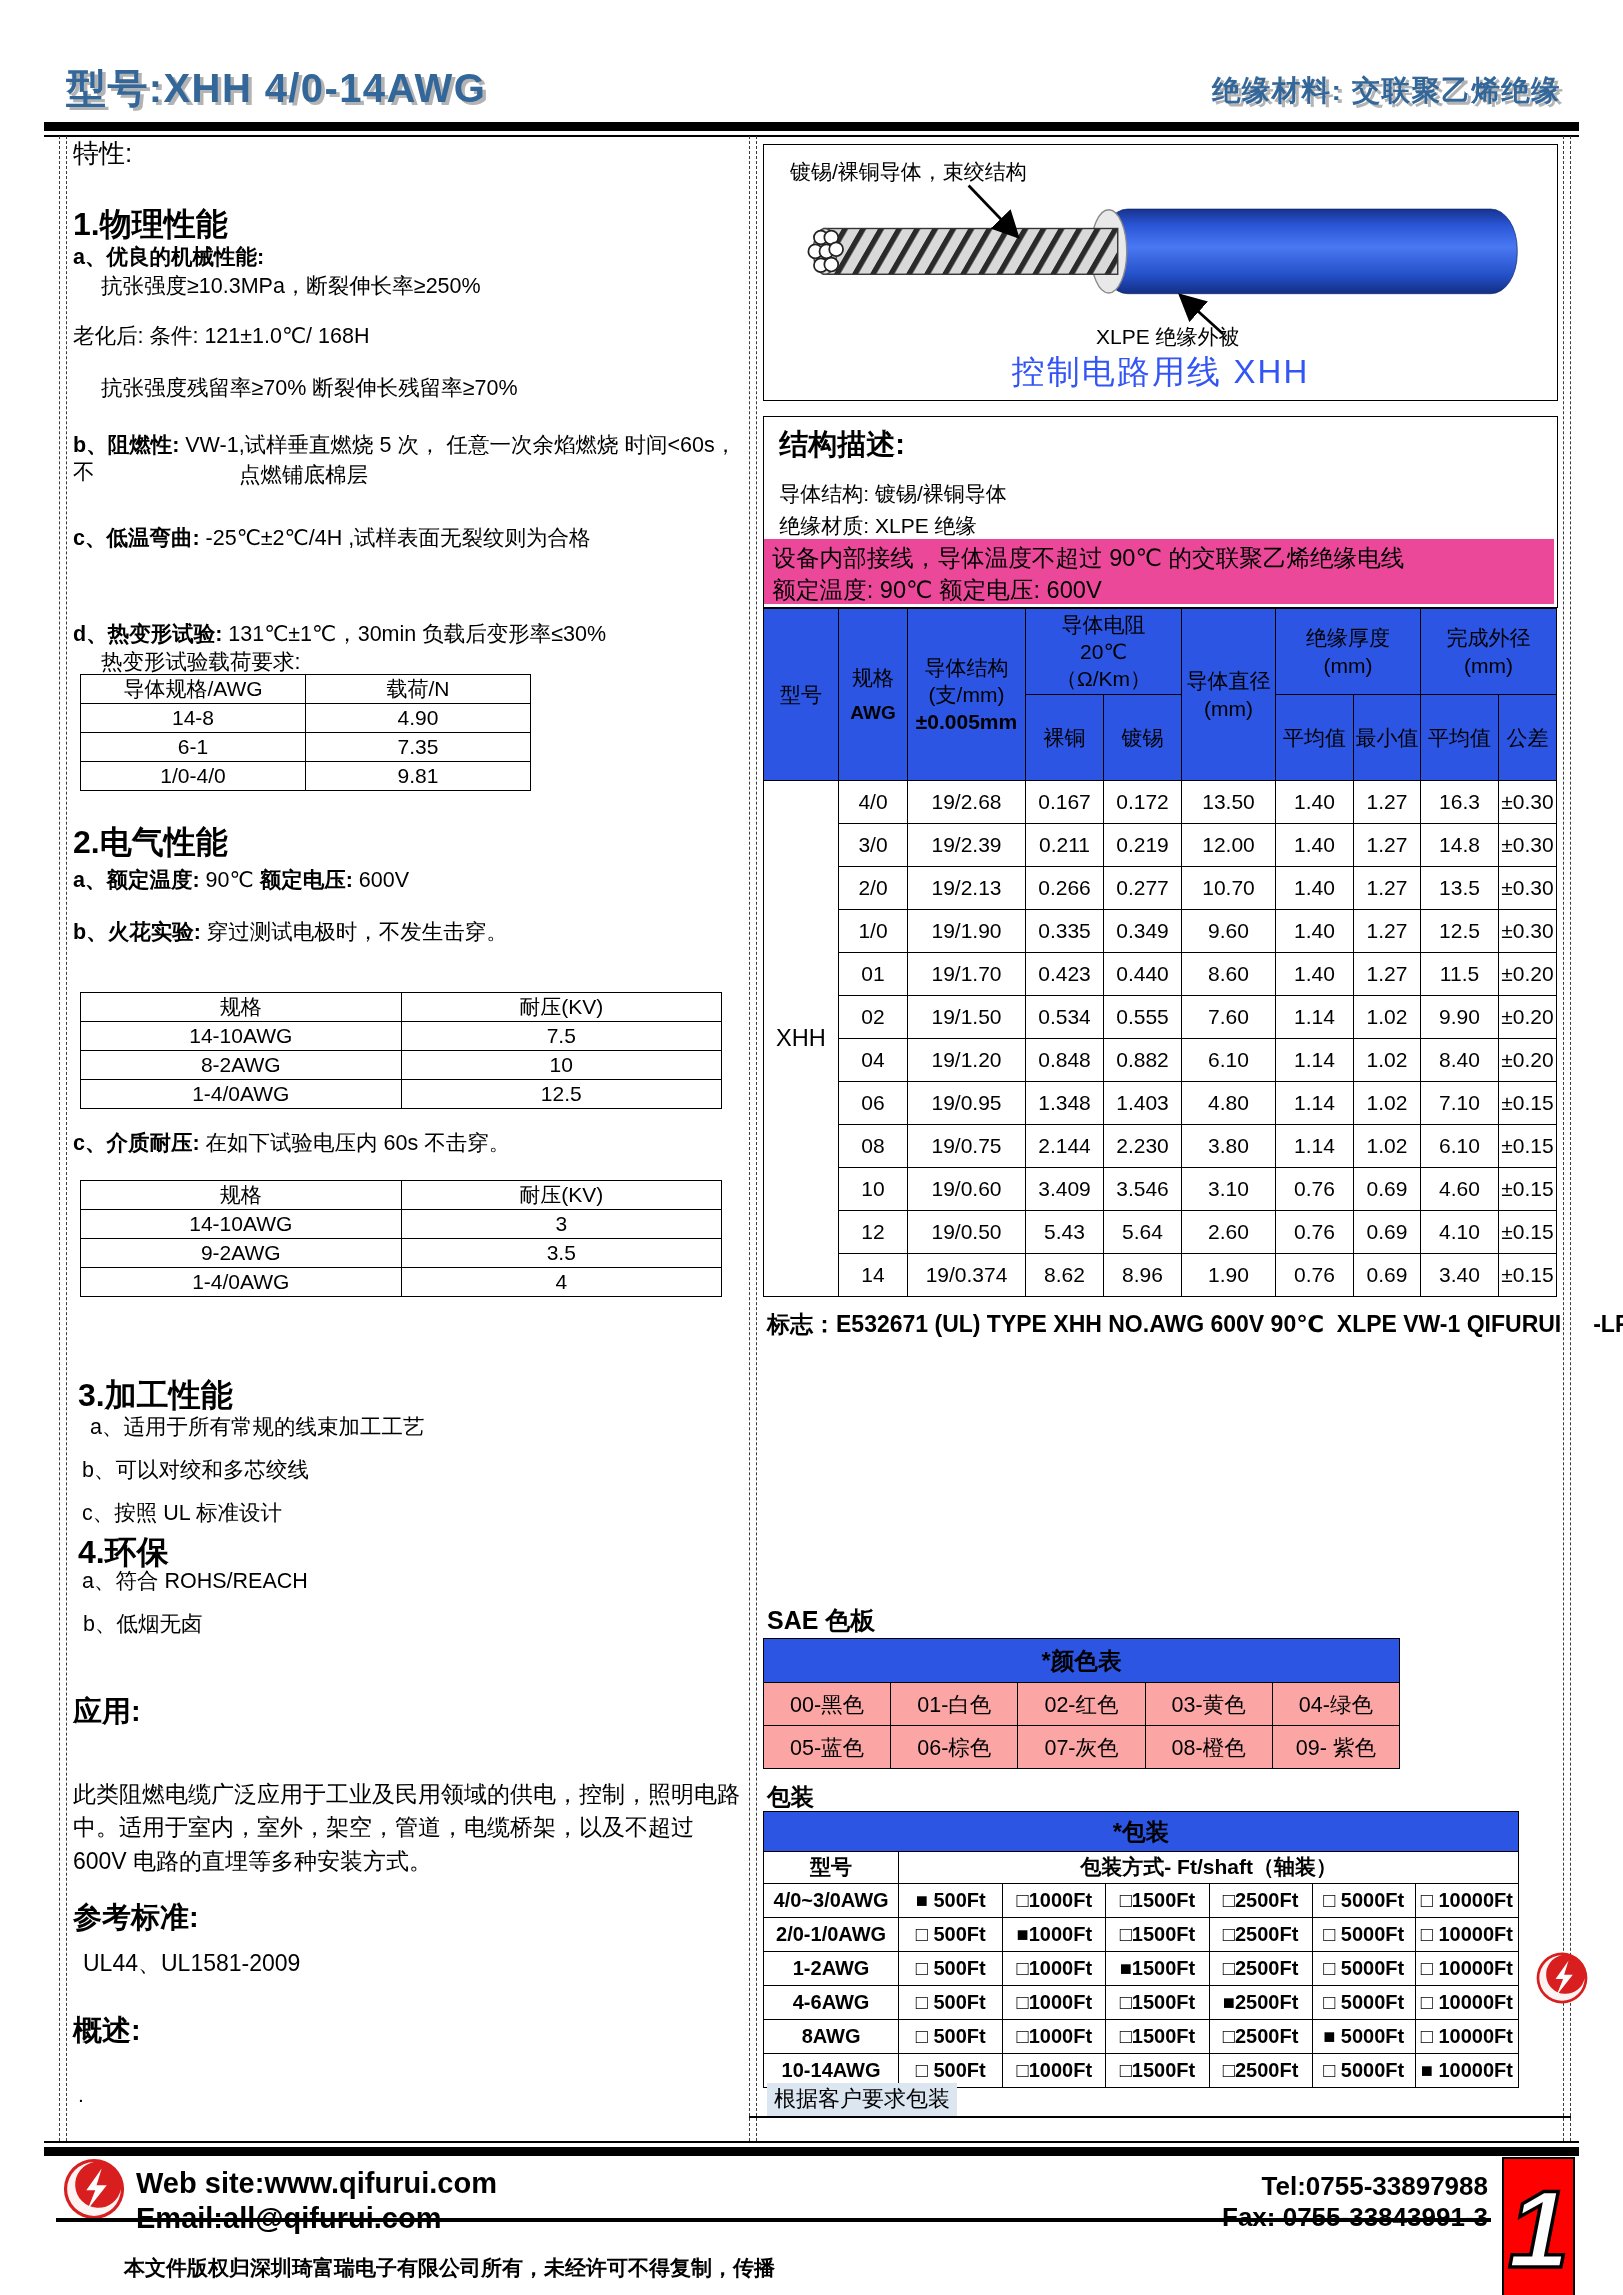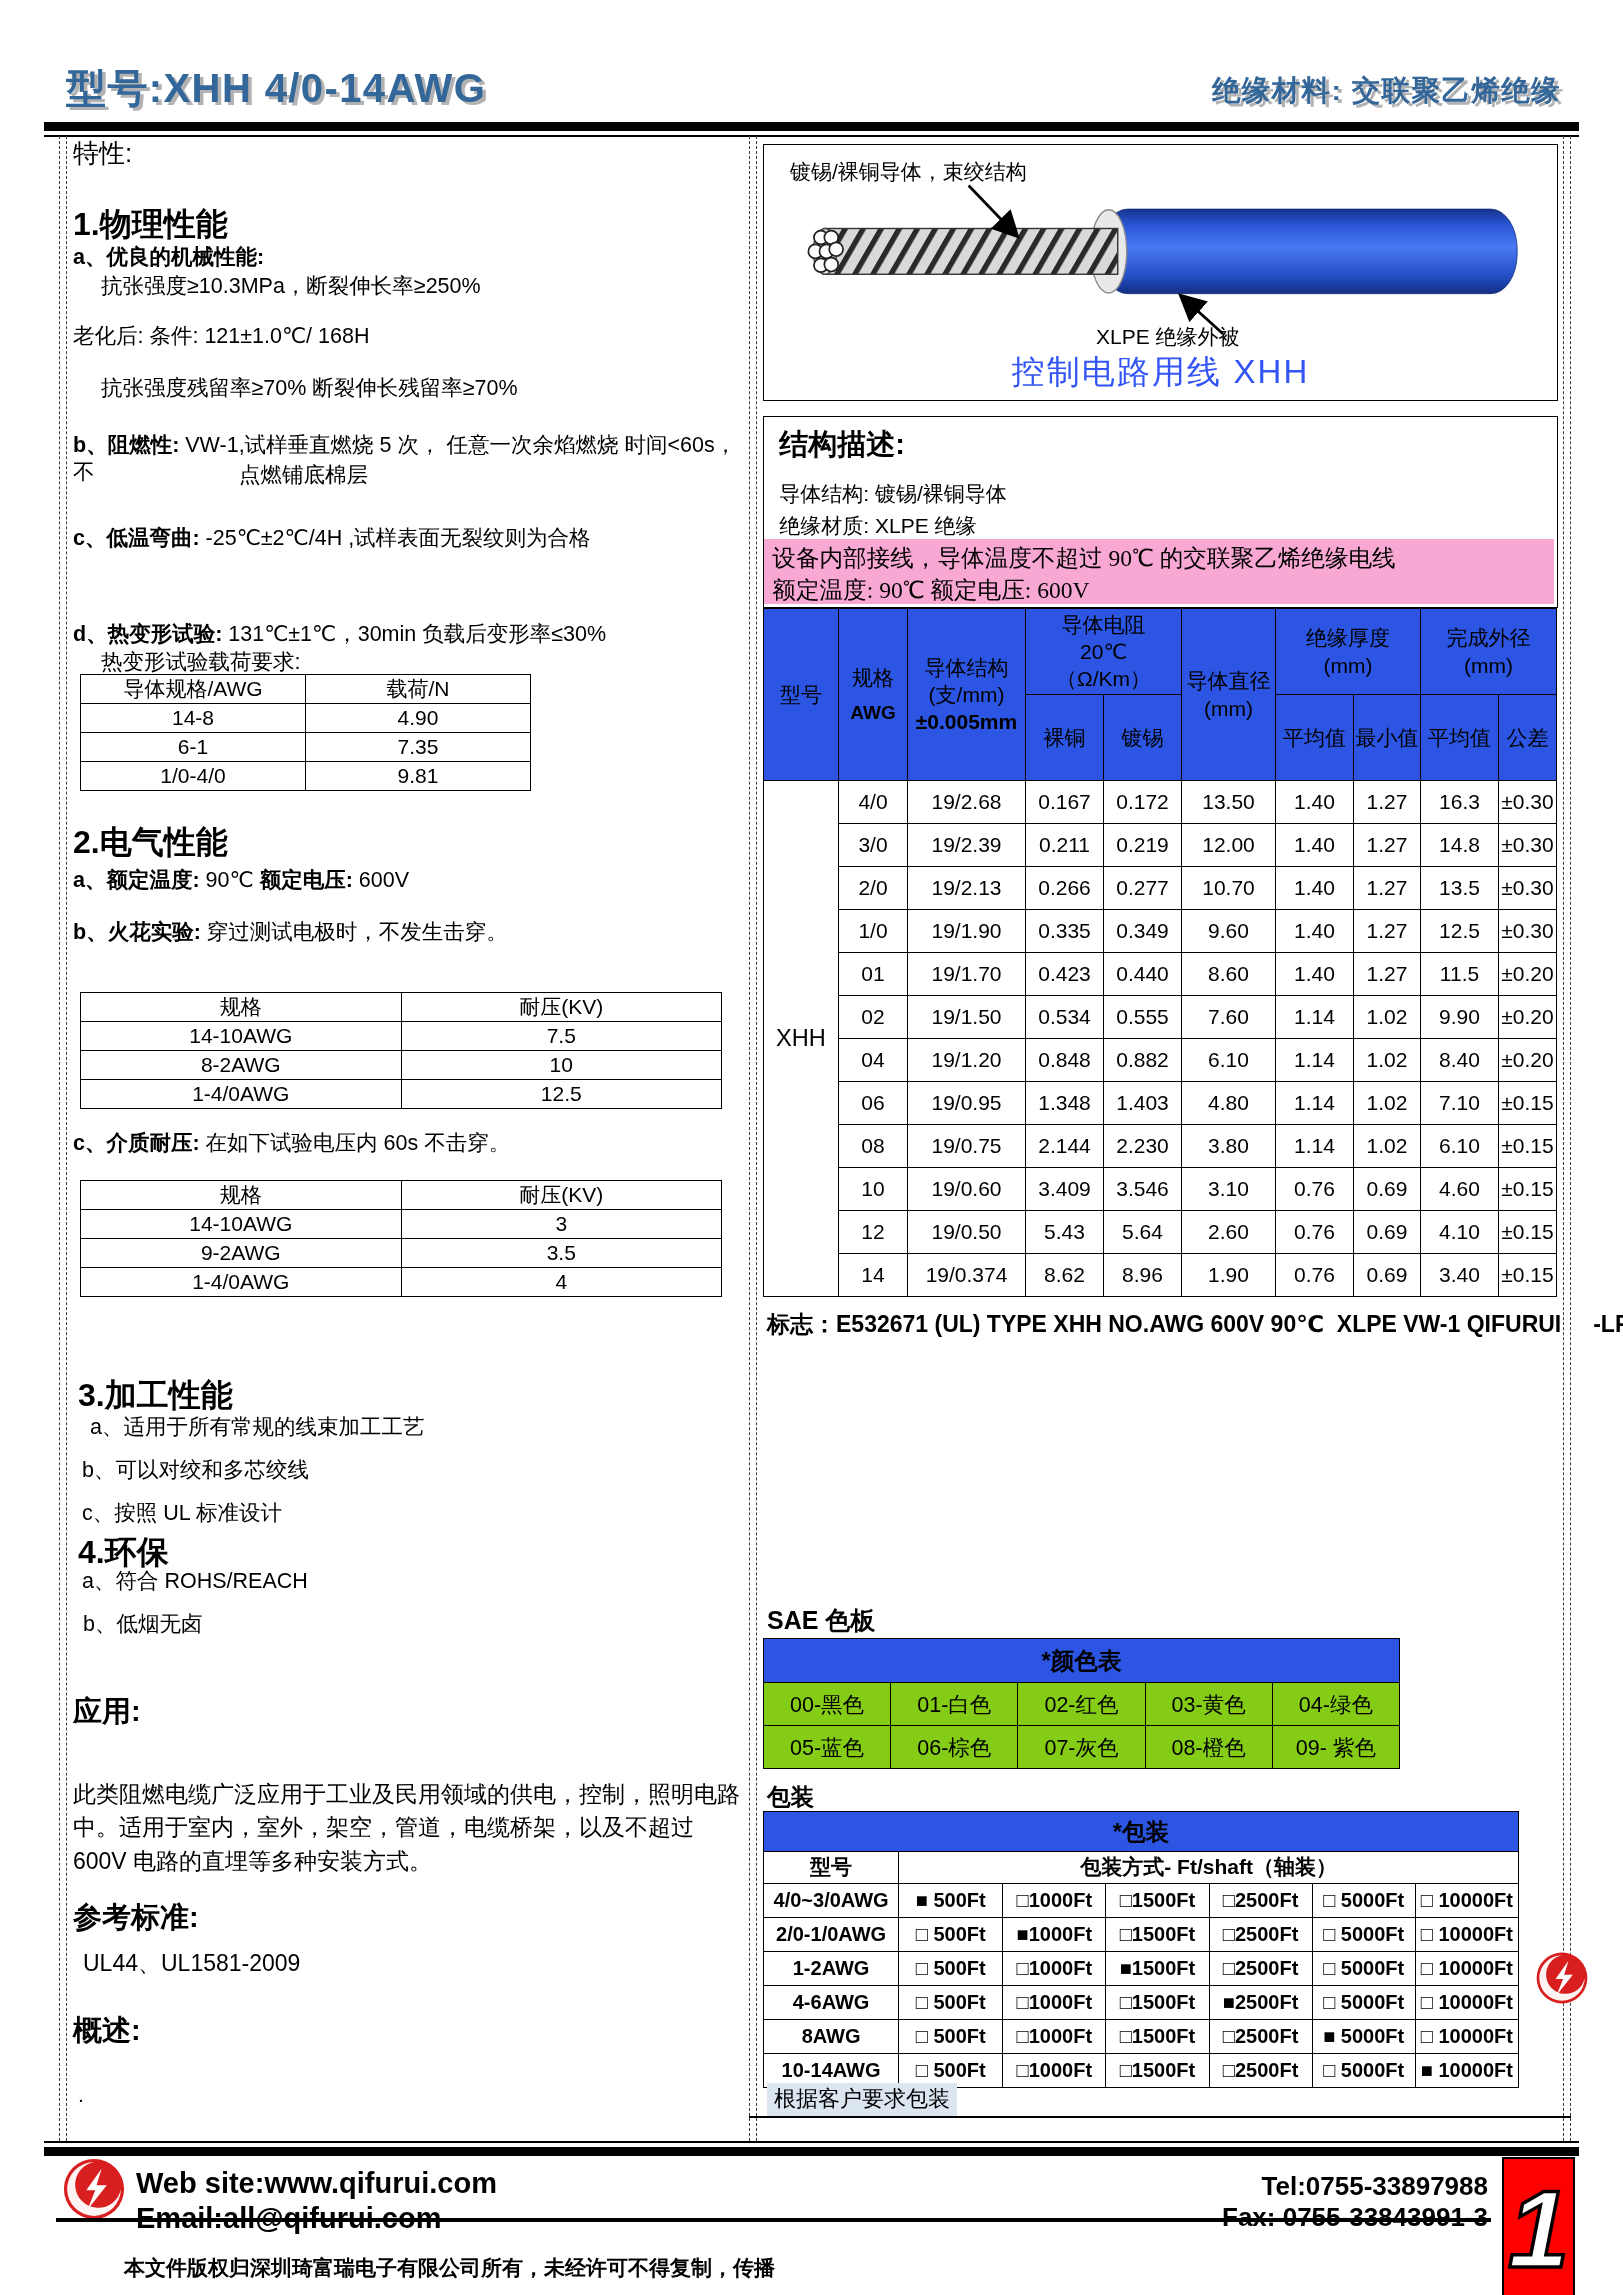--- a/index.html
+++ b/index.html
@@ -20,28 +20,28 @@
   
   .smalltbl{border-collapse:collapse;table-layout:fixed;text-align:center;font-size:21px;background:#fff;}
   .smalltbl td{border:1.4px solid #000;height:28px;padding:0;overflow:hidden;}
   
   .maintbl{border-collapse:collapse;table-layout:fixed;width:793px;text-align:center;font-size:21px;}
   .maintbl th,.maintbl td{border:1.4px solid #000;padding:0;overflow:hidden;}
   .maintbl thead th{background:#2B55E2;font-weight:normal;white-space:pre-line;line-height:1.3;word-break:break-all;}
   .maintbl tbody td{height:42px;background:#fff;}
   
   .colortbl{border-collapse:collapse;table-layout:fixed;width:637px;text-align:center;font-size:21.5px;}
-  .colortbl td{border:1.4px solid #000;height:42px;padding:0;background:#84cc16;}
+  .colortbl td{border:1.4px solid #000;height:42px;padding:0;background:#fca5a5;}
   .colortbl .ttl{background:#2B55E2;font-weight:bold;font-size:23.6px;height:43px;}
   
   .packtbl{border-collapse:collapse;table-layout:fixed;width:756px;text-align:center;font-size:20px;font-weight:bold;}
   .packtbl td{border:1.4px solid #000;height:33px;padding:0;background:#fff;white-space:nowrap;}
   .packtbl .ttl{background:#2B55E2;font-size:23.6px;height:39px;}
   .packtbl .sub{height:30.5px;font-size:21px;}
-  .graybox{background:#f9a8d4;font-family:Liberation Serif, serif;}
+  .graybox{background:#ec4899;}
   .note{background:#DCE6F1;display:inline-block;padding:1.4px 7px;}
   .pagenum{font-size:110px;font-style:italic;font-weight:bold;color:#fff;
            -webkit-text-stroke:3.5px #000;}
   .cap{color:#3355F5;}
 </style>
 </head>
 <body>
 
 <div class="page">
 

